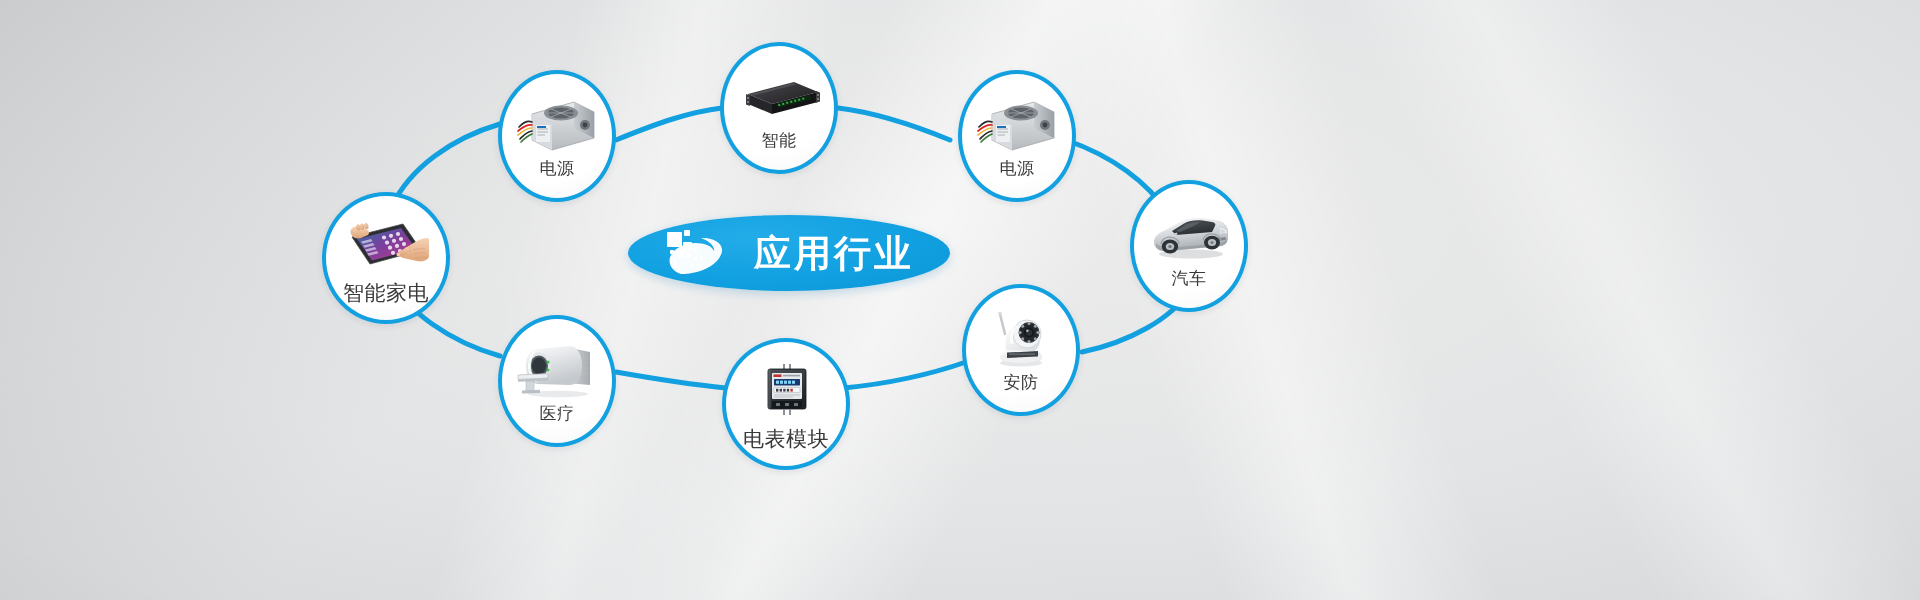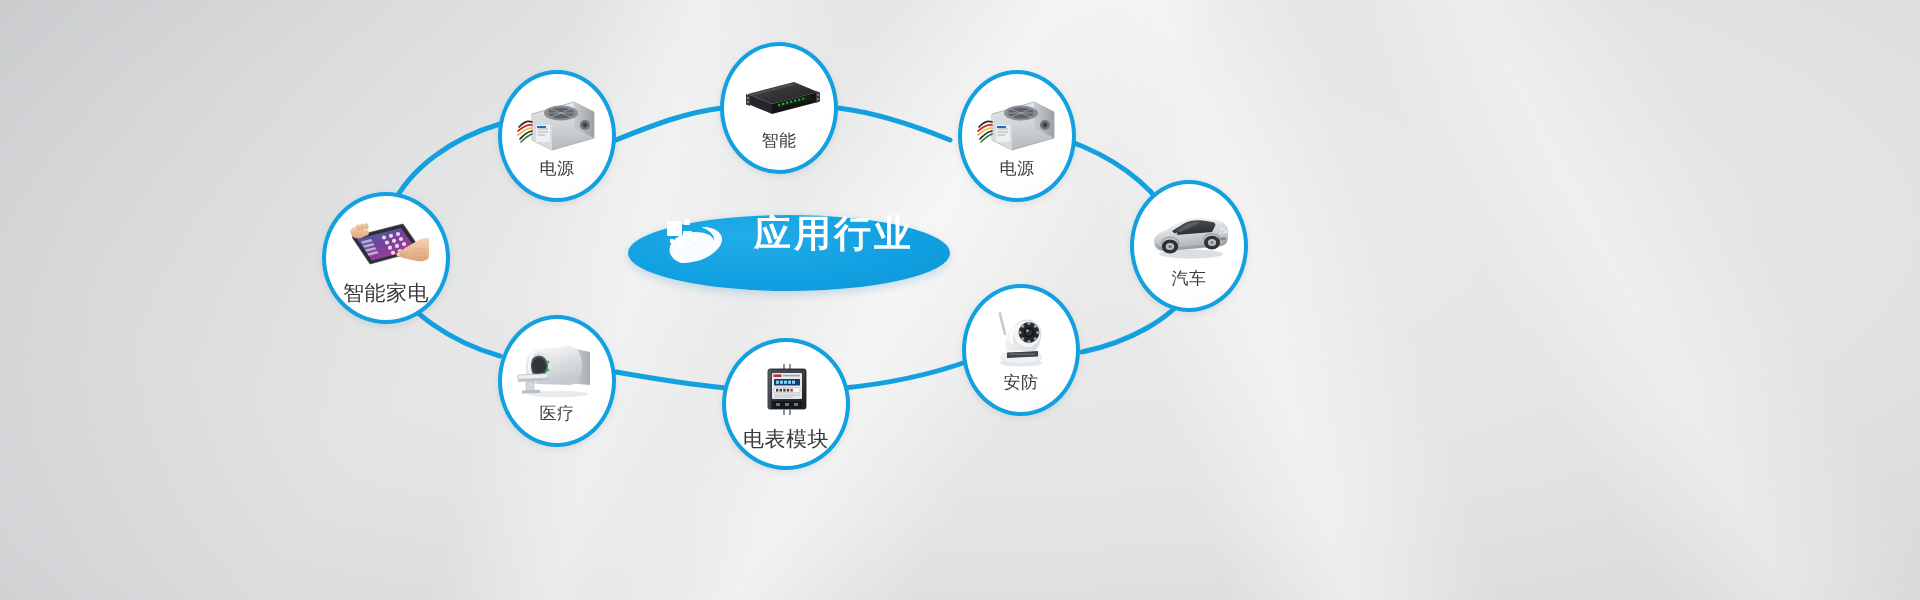--- a/index.html
+++ b/index.html
@@ -75,20 +75,21 @@
   
   #center {
     position: absolute;
     left: 628px;
     top: 215px;
     width: 322px;
     height: 76px;
     border-radius: 50%;
     background: radial-gradient(ellipse at 38% 30%, #23ACE8 0%, #11A0E1 55%, #0C97D8 100%);
     display: flex;
+    align-items: center;
     justify-content: center;
     gap: 28px;
     box-shadow: 0 3px 10px rgba(20,120,180,0.22);
   }
   #center .logo-mark { width: 62px; height: 54px; flex: 0 0 auto; }
   #center .ctext {
     color: #ffffff;
     font-size: 37px;
     font-weight: bold;
     letter-spacing: 3px;

